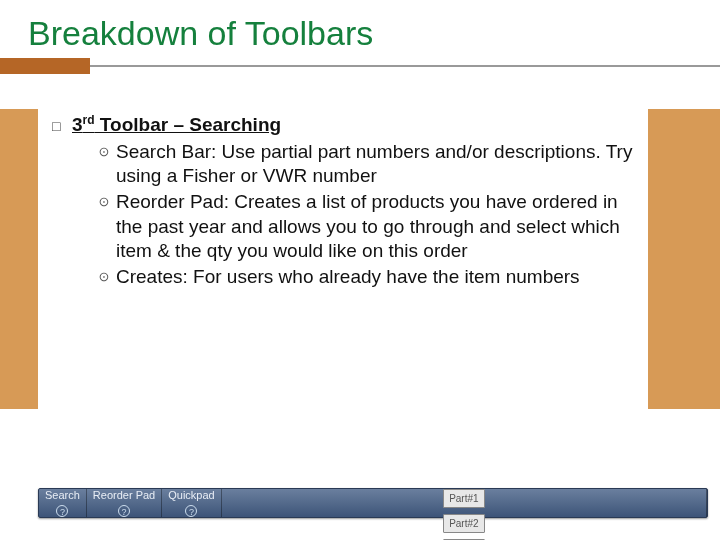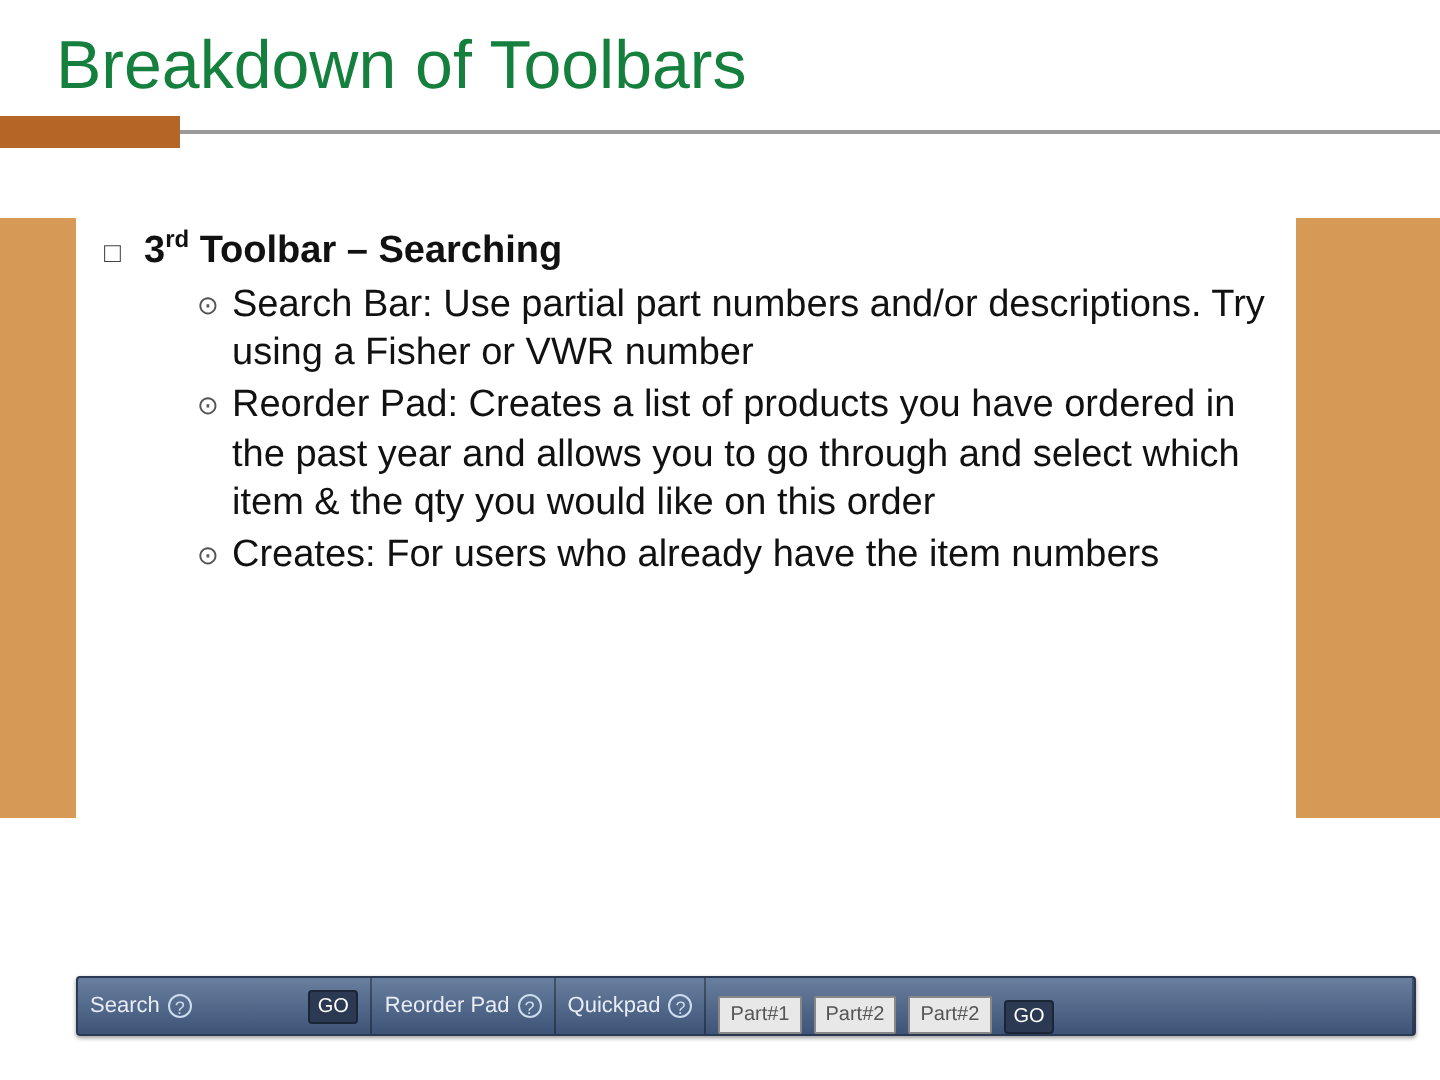--- a/index.html
+++ b/index.html
@@ -62,20 +62,21 @@
   }
   .main-bullet {
     width: 20px;
     flex: 0 0 20px;
     font-size: 14px;
     line-height: 26px;
     color: #444;
   }
   .main-head {
     font-weight: 700;
+    text-decoration: underline;
   }
   .sup { font-size: 12px; vertical-align: super; }
   .sub-list {
     padding-left: 20px;
     margin-top: 2px;
   }
   .sub-item {
     display: flex;
     align-items: flex-start;
     margin-top: 2px;
@@ -105,20 +106,21 @@
     border-radius: 2px;
     box-shadow: 0 1px 2px rgba(0,0,0,0.4);
   }
   .tb-seg {
     display: flex;
     align-items: center;
     padding: 0 6px;
     border-right: 1px solid rgba(0,0,0,0.35);
     gap: 4px;
     white-space: nowrap;
+    flex-direction: column;
   }
   .tb-go {
     background: #2b3a52;
     color: #fff;
     font-weight: 400;
     font-size: 10px;
     padding: 2px 4px;
     border: 1px solid #1a2638;
     border-radius: 2px;
   }
@@ -197,19 +199,19 @@
     <span class="tb-go">GO</span>
   </div>
   <div class="tb-seg">
     <span>Reorder Pad</span>
     <span class="qmark">?</span>
   </div>
   <div class="tb-seg">
     <span>Quickpad</span>
     <span class="qmark">?</span>
   </div>
-  <div class="tb-seg" style="flex:1; gap:6px;align-items:flex-end;">
+  <div class="tb-seg" style="flex:1; gap:6px;">
     <span class="tb-part">Part#1</span>
     <span class="tb-part">Part#2</span>
     <span class="tb-part">Part#2</span>
     <span class="tb-go">GO</span>
   </div>
 </div>
 
 </body></html>

